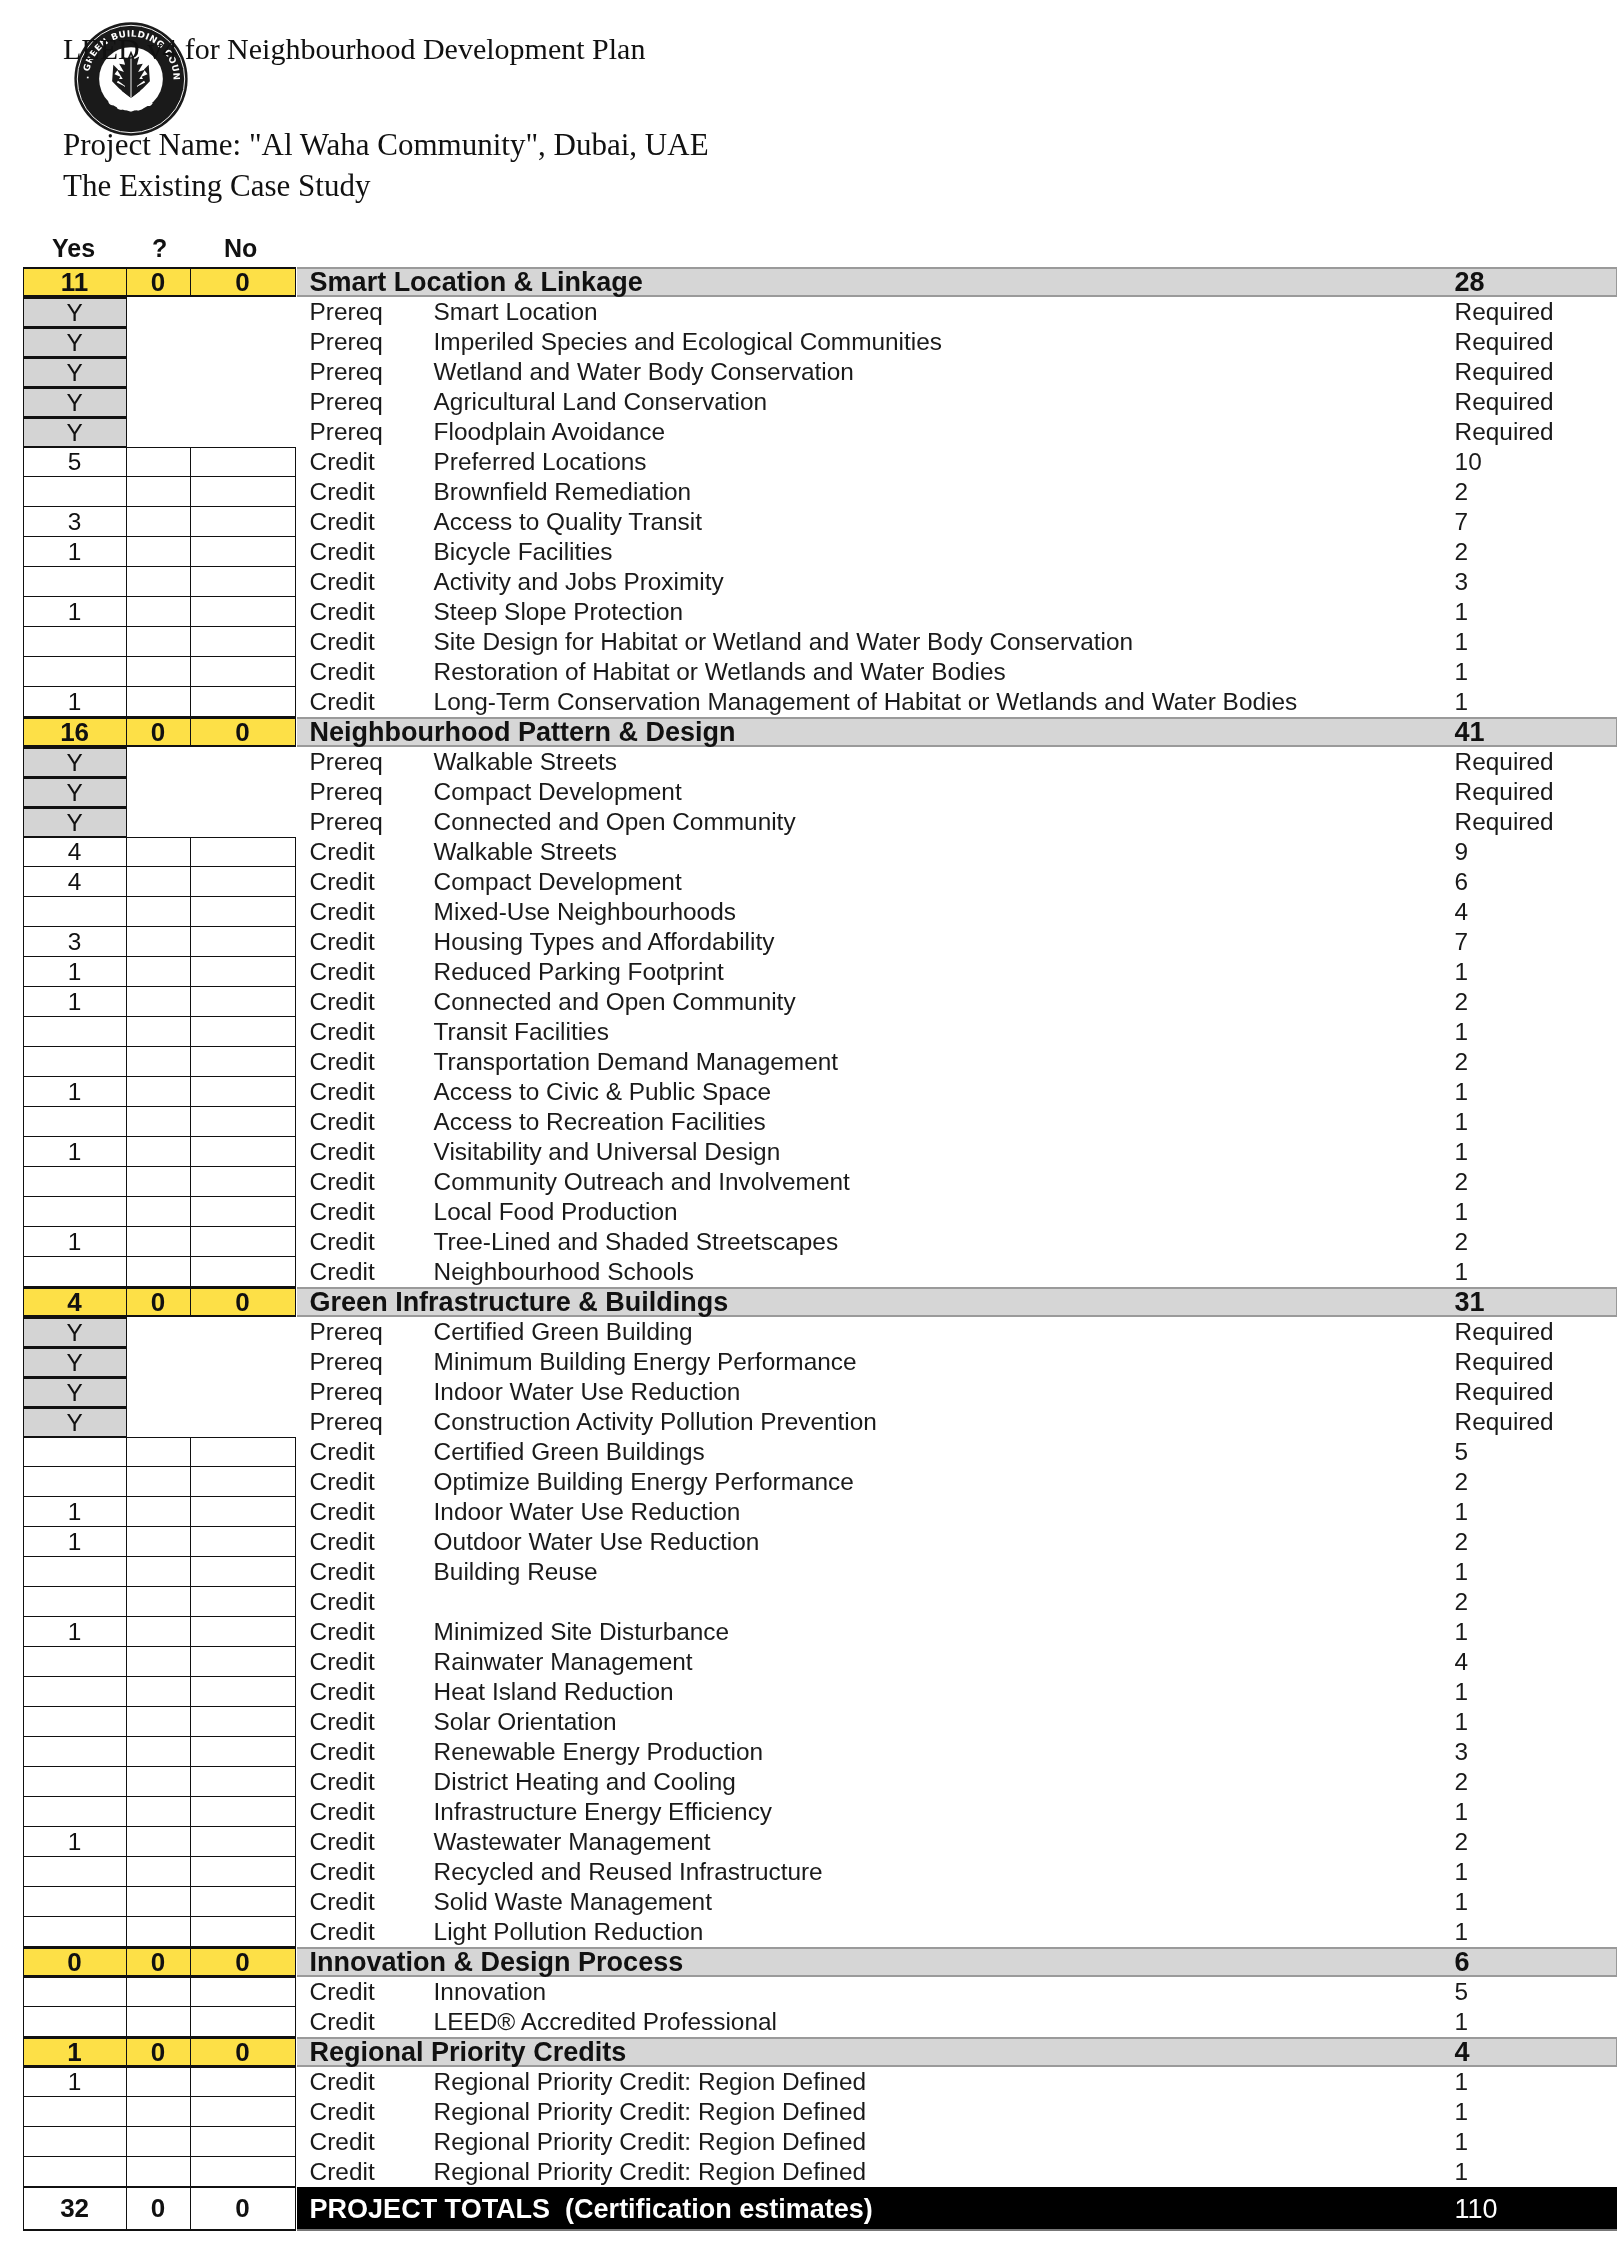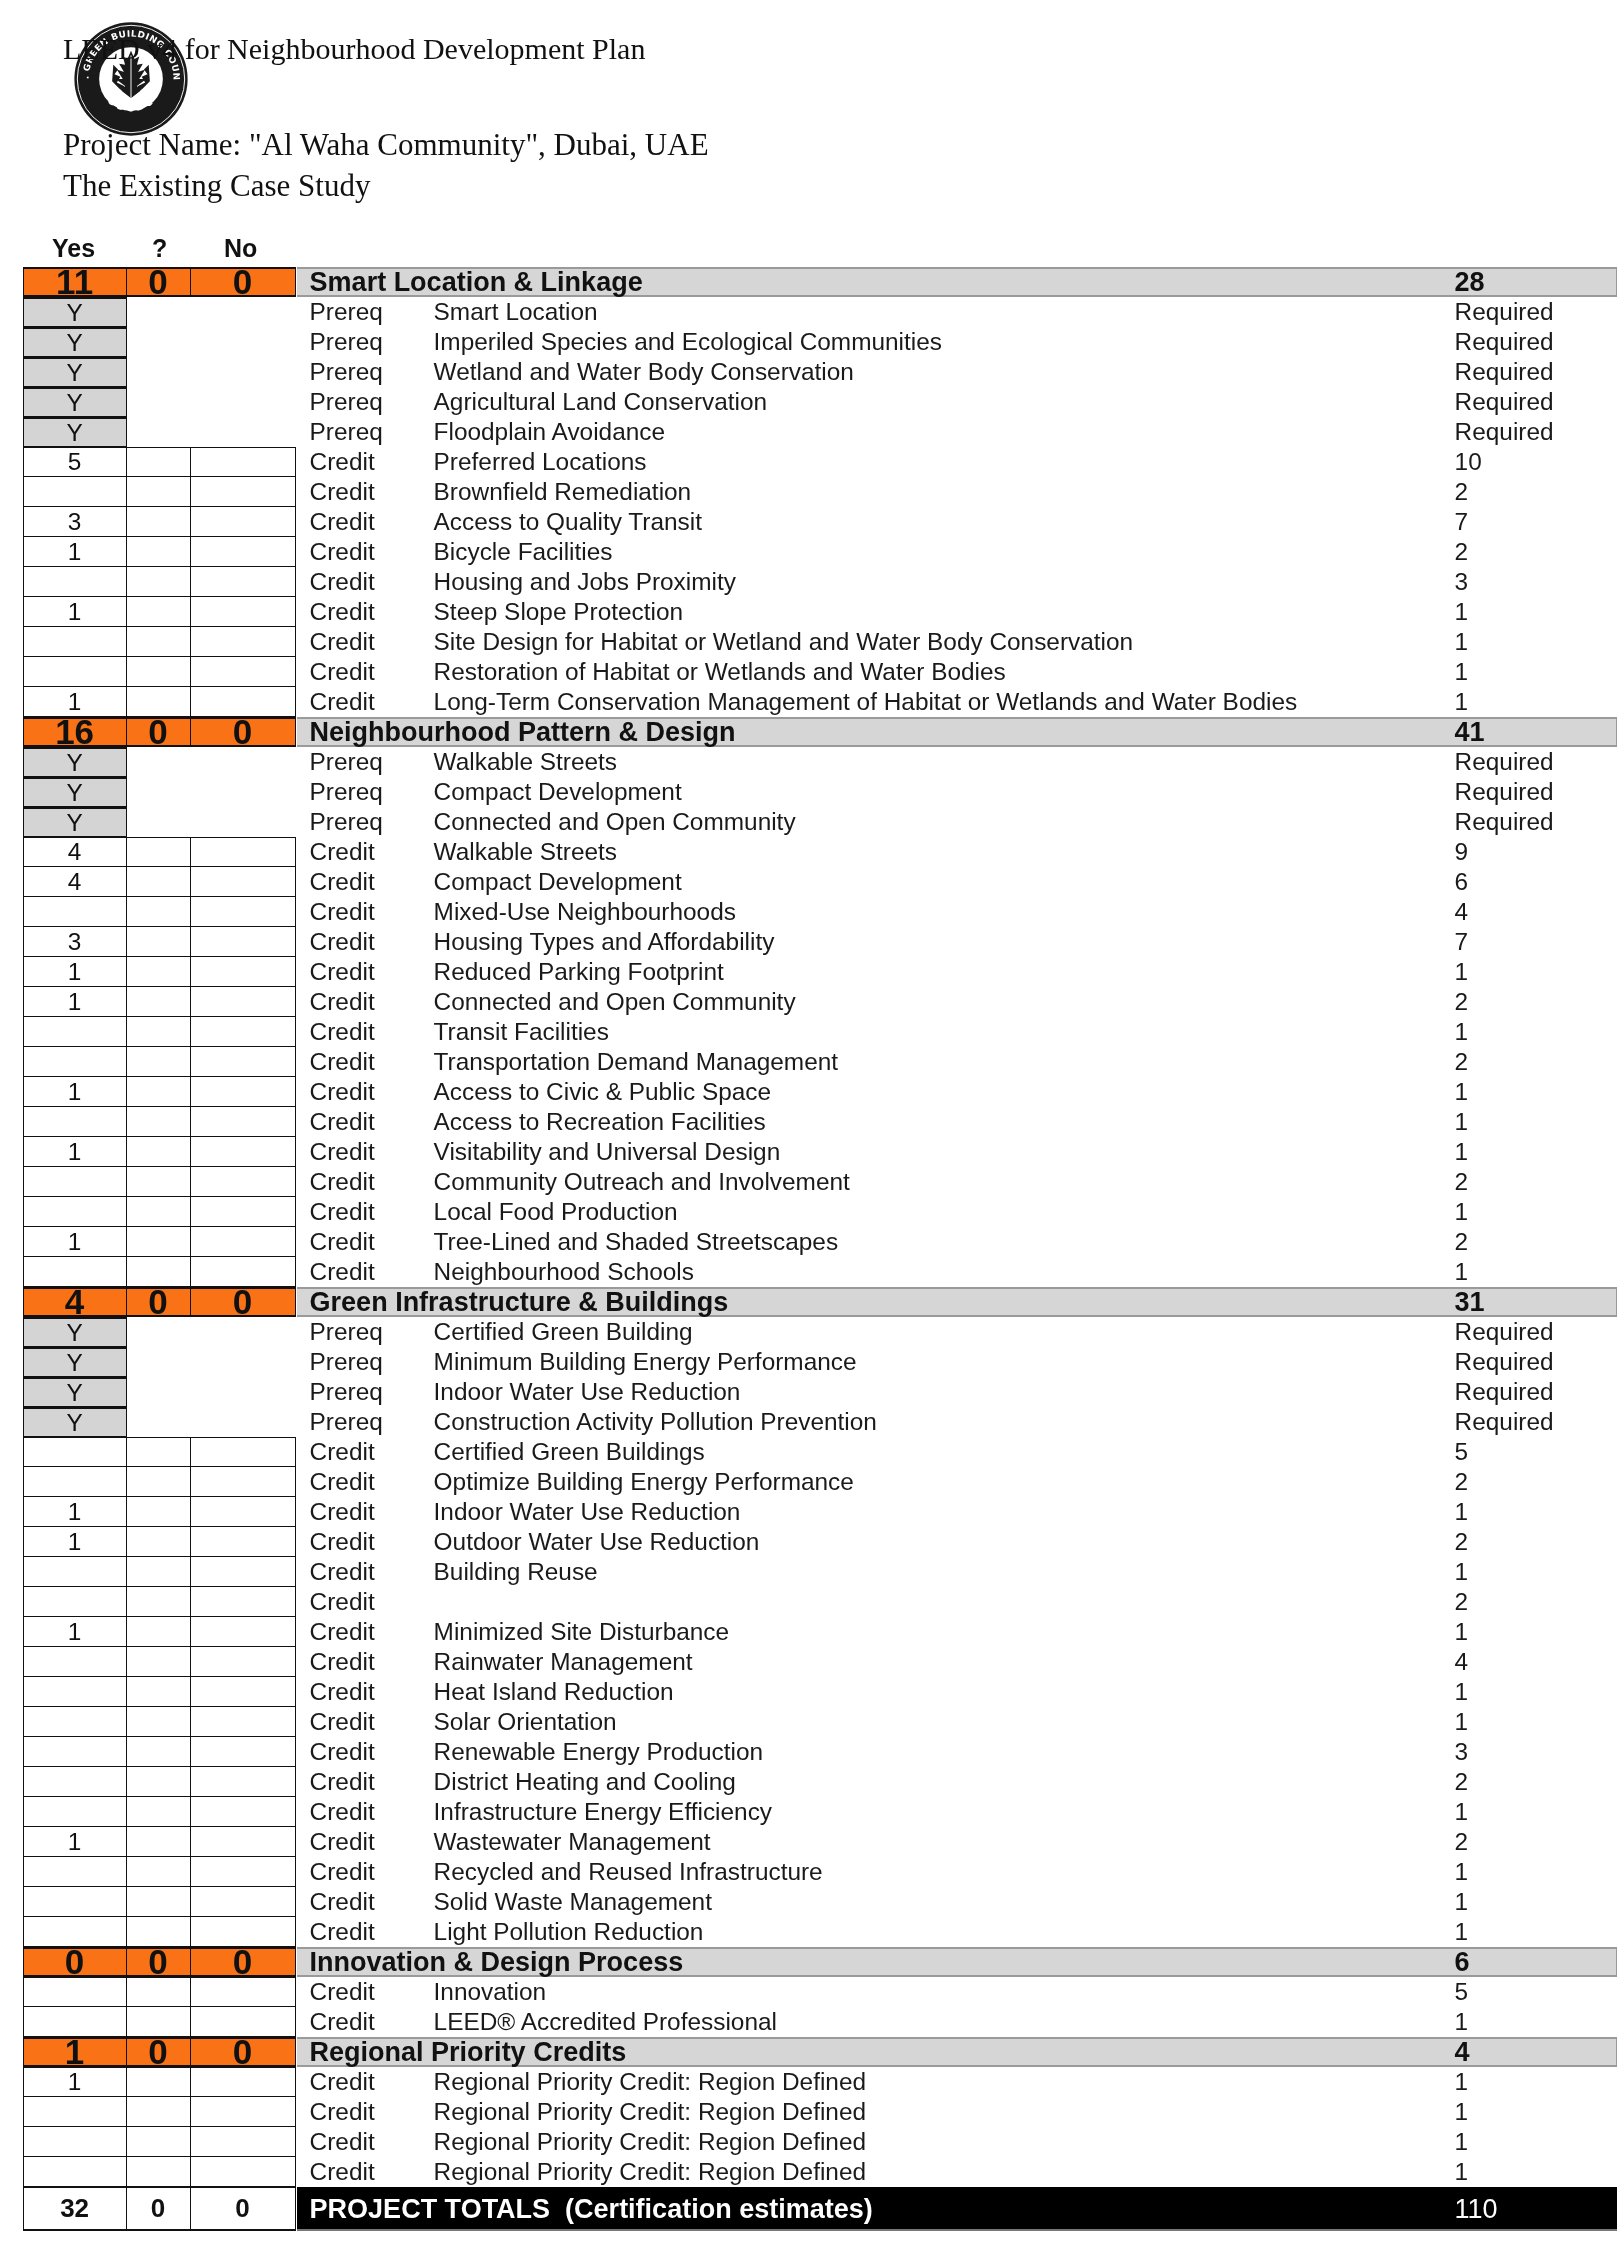--- a/index.html
+++ b/index.html
@@ -19,21 +19,21 @@
   .boxed { border:1.4px solid #111; border-top:none; }
   .boxed.first { border-top:1.8px solid #111; }
   .box-q { border-left:none; }
   .box-no { border-left:none; }
   .yshade { background:#d4d4d4; border:1.4px solid #111; border-top:2.3px solid #111; }
   .txt { position:absolute; top:0; height:100%; display:flex; align-items:center; font-size:24.4px; white-space:nowrap; color:#1a1a1a; }
   .type { left:287px; }
   .name { left:411px; }
   .pts { left:1432px; }
   .cat .catband { position:absolute; left:274px; right:0; top:0; height:100%; background:#d6d6d6; border-top:2.3px solid #9a9a9a; border-bottom:2.3px solid #9a9a9a; border-right:1.8px solid #9a9a9a; box-sizing:border-box; }
-  .cat .cell { font-weight:bold; font-size:35px; background:#f97316; border:1.4px solid #111; border-top:2.3px solid #111; border-bottom:2.3px solid #111; }
+  .cat .cell { font-weight:bold; font-size:26px; background:#fde047; border:1.4px solid #111; border-top:2.3px solid #111; border-bottom:2.3px solid #111; }
   .cat .cell.c-q, .cat .cell.c-no { border-left:none; }
   .cat .txt { font-weight:bold; font-size:27px; color:#111;text-align:right; }
   .cat .catname { left:287px; }
   .total .catband { position:absolute; left:274px; right:0; top:0; height:100%; background:#000; border-bottom:2.7px solid #777; box-sizing:border-box; }
   .total .txt { color:#fff; font-weight:bold; font-size:27px; }
   .total .pts { font-weight:normal; }
   .total .cell { font-weight:bold; font-size:26px; border:1.4px solid #111; border-bottom:2.7px solid #111; background:#fff; }
   .total .cell.c-q, .total .cell.c-no { border-left:none; }
 </style>
 </head>
@@ -134,21 +134,21 @@
       <div class="cell c-no boxed box-no"></div>
       <div class="txt type">Credit</div>
       <div class="txt name">Bicycle Facilities</div>
       <div class="txt pts">2</div>
     </div>
     <div class="row">
       <div class="cell c-yes boxed"></div>
       <div class="cell c-q boxed box-q"></div>
       <div class="cell c-no boxed box-no"></div>
       <div class="txt type">Credit</div>
-      <div class="txt name">Housing and Jobs Proximity</div>
+      <div class="txt name">Activity and Jobs Proximity</div>
       <div class="txt pts">3</div>
     </div>
     <div class="row">
       <div class="cell c-yes boxed">1</div>
       <div class="cell c-q boxed box-q"></div>
       <div class="cell c-no boxed box-no"></div>
       <div class="txt type">Credit</div>
       <div class="txt name">Steep Slope Protection</div>
       <div class="txt pts">1</div>
     </div>

